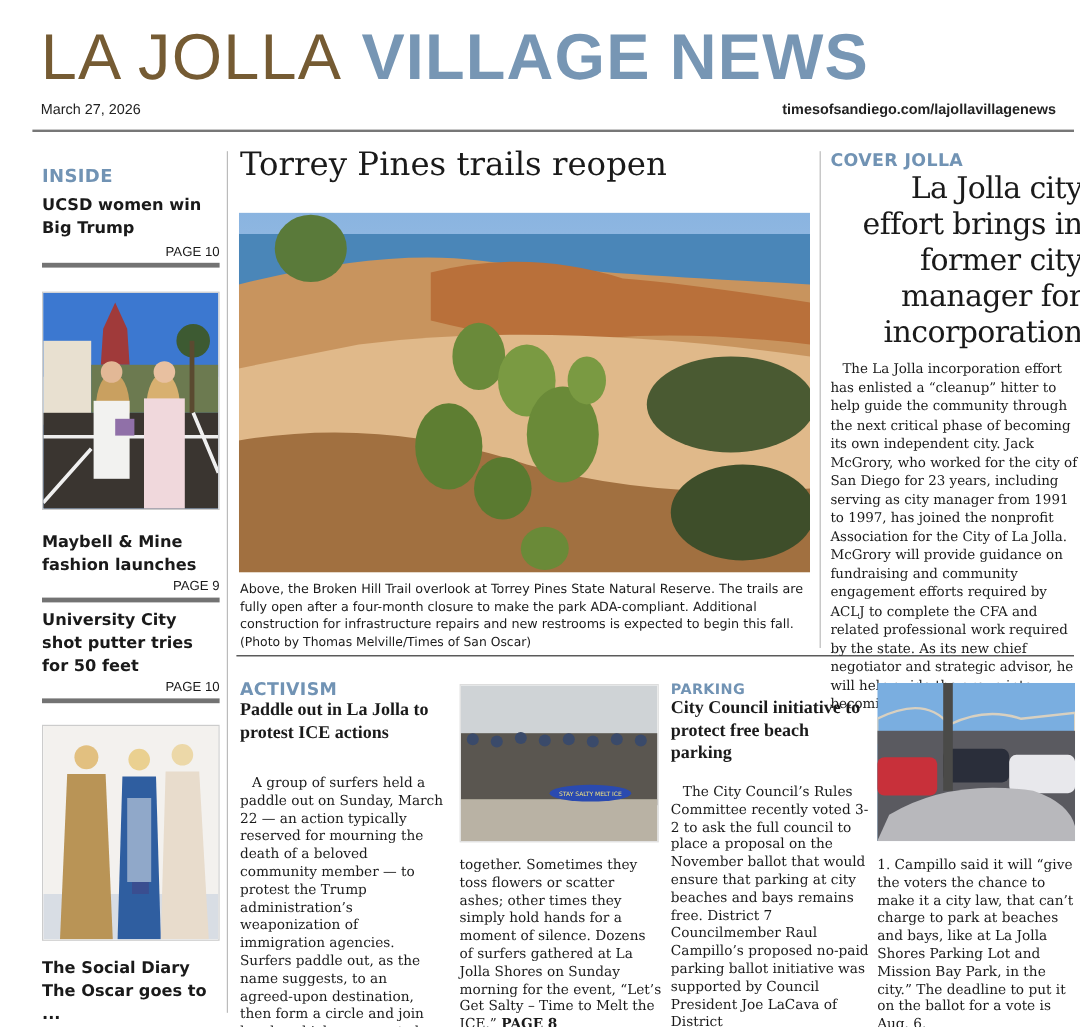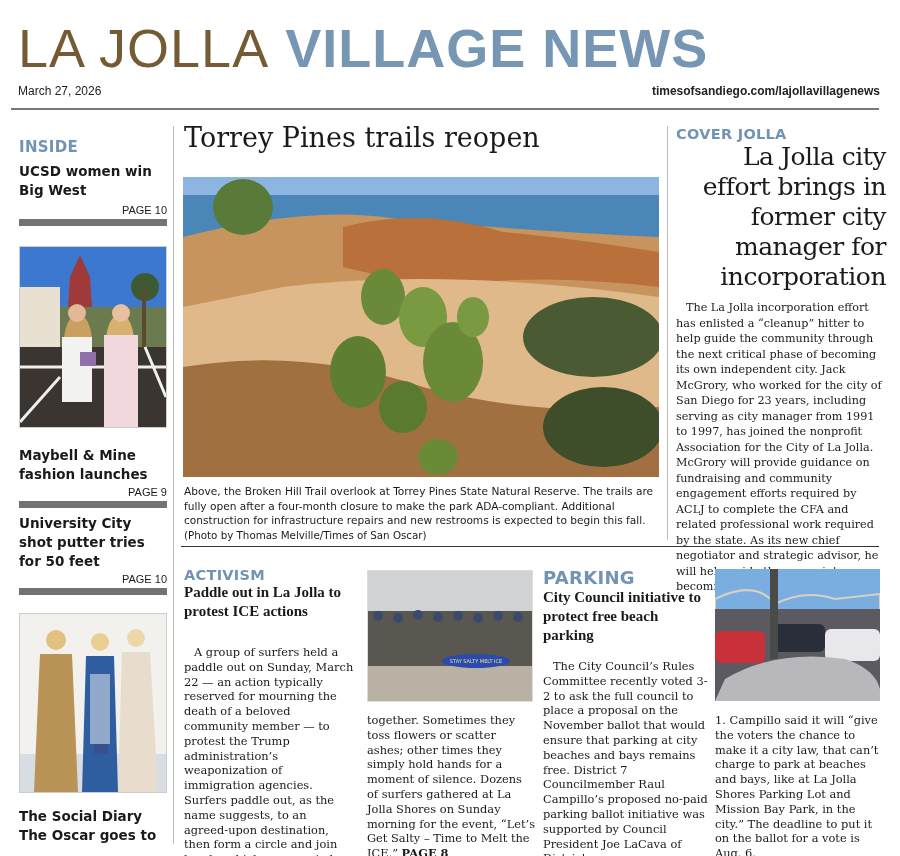--- a/index.html
+++ b/index.html
@@ -1,30 +1,30 @@
 <!DOCTYPE html>
 <html><head>
 <meta charset="utf-8">
 <style>
   html,body{margin:0;padding:0;background:#fff;}
   body{width:900px;height:856px;position:relative;overflow:hidden;font-family:"Liberation Sans",sans-serif;color:#1a1a1a;}
-  .abs{position:absolute;}
+  .abs{position:absolute;margin-left:16px;}
   
   .masthead{left:18px;top:18px;font-family:"Liberation Sans",sans-serif;font-weight:bold;font-size:54px;letter-spacing:1px;line-height:60px;white-space:nowrap;}
   .mast-a{color:#755b33;font-weight:normal;}
   .mast-b{color:#7796b4;}
   .dateline{left:18px;top:84px;font-size:12px;color:#222;}
   .url{right:20px;top:84px;font-size:12px;font-weight:bold;color:#222;}
   .rule-top{left:11px;top:108px;width:868px;height:2px;background:#777;}
   
   .sidebar{left:19px;top:138px;width:148px;}
   .vline-left{left:173px;top:126px;width:1px;height:718px;background:#bbb;}
   .sec-label{font-family:"DejaVu Sans",sans-serif;font-weight:bold;color:#7193b4;letter-spacing:0.3px;}
   .side-head{font-family:"DejaVu Sans",sans-serif;font-weight:bold;font-size:13.5px;line-height:19px;color:#1a1a1a;}
-  .side-page{text-align:right;font-size:11px;color:#1a1a1a;margin-top:2px;padding-bottom:3px;border-bottom:7px solid #737373;}
+  .side-page{text-align:right;font-size:11px;color:#1a1a1a;margin-top:2px;padding-bottom:3px;border-bottom:4px solid #737373;}
   .photo{border:1px solid #ccc;}
   
   .main-title{left:184px;top:122px;font-family:"DejaVu Serif",serif;font-size:27px;color:#1a1a1a;}
   .main-photo{left:183px;top:177px;width:476px;height:300px;overflow:hidden;}
   .caption{left:184px;top:484px;width:478px;font-family:"DejaVu Sans",sans-serif;font-size:10.6px;line-height:14.5px;color:#1a1a1a;}
   .vline-right{left:667px;top:126px;width:1px;height:414px;background:#bbb;}
   .rule-mid{left:181px;top:546px;width:698px;height:1px;background:#333;}
   
   .cover{left:676px;top:126px;width:210px;}
   .cover-head{font-family:"DejaVu Serif",serif;font-weight:normal;font-size:25px;line-height:30px;color:#1a1a1a;letter-spacing:-0.5px;text-align:right;}
@@ -42,21 +42,21 @@
   <span class="mast-a">LA JOLLA</span>
   <span class="mast-b">VILLAGE NEWS</span>
 </div>
 <div class="abs dateline">March 27, 2026</div>
 <div class="abs url">timesofsandiego.com/lajollavillagenews</div>
 <div class="abs rule-top"></div>
 
 <div class="abs sidebar">
   <div class="sec-label" style="font-size:15px;margin-bottom:6px;">INSIDE</div>
   <div>
-    <div class="side-head">UCSD women win Big West</div>
+    <div class="side-head">UCSD women win Big Trump</div>
     <div class="side-page" style="margin-top:4px;">PAGE 10</div>
   </div>
   <div class="photo" style="margin-top:20px;width:146px;height:180px;position:relative;overflow:hidden;">
     <svg width="146" height="180" viewBox="0 0 146 180">
       <rect width="146" height="180" fill="#4a80c8"></rect>
       <rect y="0" width="146" height="70" fill="#3c78d0"></rect>
       <polygon points="50,30 60,8 70,30 72,60 48,60" fill="#a03a3a"></polygon>
       <rect x="0" y="40" width="40" height="70" fill="#e8e0d0"></rect>
       <rect x="40" y="60" width="106" height="40" fill="#6c7a50"></rect>
       <circle cx="125" cy="40" r="14" fill="#3d5a32"></circle>
@@ -166,21 +166,21 @@
       </g>
     <ellipse cx="108" cy="90" rx="34" ry="7" fill="#2a4ab0"></ellipse>
     <text x="108" y="92" font-size="5" fill="#f0e080" text-anchor="middle" font-family="DejaVu Sans, sans-serif">STAY SALTY MELT ICE</text>
   </svg>
 </div>
 <div class="abs col" style="left:367px;top:713px;width:168px;">
   <span>together. Sometimes they toss flowers or scatter ashes; other times they simply hold hands for a moment of silence. Dozens of surfers gathered at La Jolla Shores on Sunday morning for the event, “Let’s Get Salty – Time to Melt the ICE.”</span> <span class="b">PAGE 8</span>
 </div>
 
 <div class="abs" style="left:543px;top:567px;width:165px;">
-  <div class="sec-label" style="font-size:18px;">PARKING</div>
+  <div class="sec-label" style="font-size:12px;">PARKING</div>
   <div class="art-head">City Council initiative to protect free beach parking</div>
   <div class="col indent" style="margin-top:14px;">The City Council’s Rules Committee recently voted 3-2 to ask the full council to place a proposal on the November ballot that would ensure that parking at city beaches and bays remains free. District 7 Councilmember Raul Campillo’s proposed no-paid parking ballot initiative was supported by Council President Joe LaCava of District</div>
 </div>
 <div class="abs" style="left:715px;top:569px;width:165px;height:132px;overflow:hidden;">
   <svg width="165" height="132" viewBox="0 0 165 132">
     <rect width="165" height="132" fill="#7aaee0"></rect>
     <path d="M0 30 Q40 10 60 35 Q90 20 120 30 L165 25 L165 50 L0 50 Z" fill="none" stroke="#d8d0c0" stroke-width="2"></path>
     <rect x="0" y="40" width="165" height="92" fill="#5a5a60"></rect>
     <rect x="0" y="62" width="50" height="32" rx="6" fill="#c8303a"></rect>
     <rect x="55" y="55" width="55" height="28" rx="6" fill="#2a2e3a"></rect>

